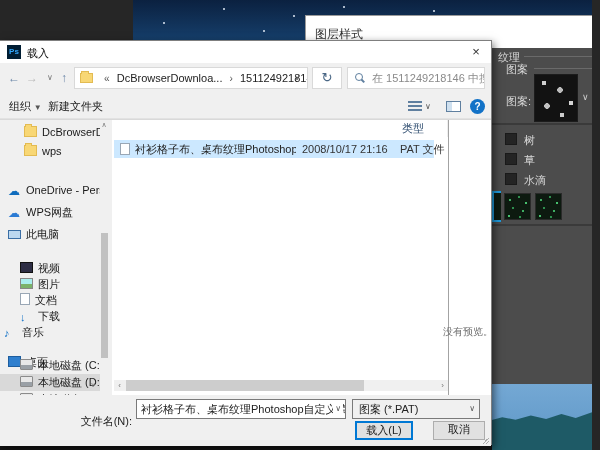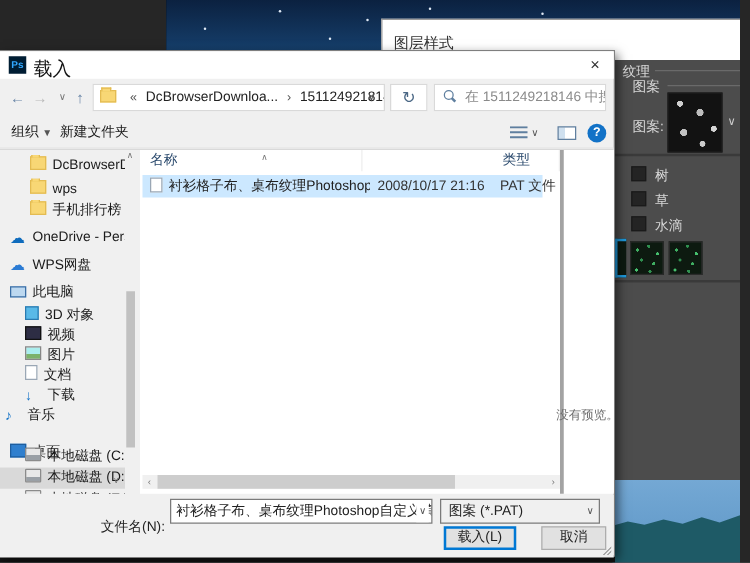--- a/index.html
+++ b/index.html
@@ -39,21 +39,21 @@
   #thumb-sel-edge { position:absolute; left:2px; width:9px; height:31px; border:2px solid #1f9bde; border-right:none; background:#0d1a10; }
   #landscape { left:490px; top:384px; width:102px; height:66px; background:linear-gradient(180deg,#74a8d4,#5d96c6); overflow:hidden; }
   #mountain { position:absolute; left:0; top:24px; width:102px; height:42px; background:#1e5a66; clip-path:polygon(0 30%,12% 22%,25% 28%,40% 18%,55% 26%,70% 14%,84% 24%,100% 10%,100% 100%,0 100%); }
   #right-strip { left:592px; top:0; width:8px; height:450px; background:#262626; }
   #bottom-strip { left:0; top:445px; width:492px; height:5px; background:#141414; }
 
   
   #dlg { left:0; top:40px; width:492px; height:405px; background:#f0f0f0; border:1px solid #7f7f7f; border-left:none; box-shadow:2px 3px 8px rgba(0,0,0,.55); }
   #dlg-title { position:absolute; left:0; top:0; width:100%; height:22px; background:#fff; }
   #ps-app-icon { position:absolute; left:7px; top:4px; width:14px; height:14px; background:#001d33; color:#31a8ff; font-size:8px; font-weight:bold; text-align:center; line-height:14px; }
-  #dlg-title-text { position:absolute; left:27px; top:5px; font-size:15px; color:#111; }
+  #dlg-title-text { position:absolute; left:27px; top:5px; font-size:11px; color:#111; }
   #dlg-close { position:absolute; right:6px; top:2px; width:18px; height:18px; text-align:center; line-height:18px; font-size:13px; color:#333; }
 
   
   .navbtn { position:absolute; top:28px; width:16px; height:18px; text-align:center; line-height:18px; font-size:12px; color:#6b87a8; }
   .navbtn.dis { color:#b9b9b9; }
   #crumb-box { position:absolute; left:74px; top:26px; width:234px; height:22px; background:#fff; border:1px solid #d9d9d9; line-height:20px; white-space:nowrap; overflow:hidden; }
   .crumb-folder { display:inline-block; width:13px; height:10px; background:#f8d775; border:1px solid #e3bb52; margin:0 4px 0 5px; vertical-align:-1px; position:relative; }
   .crumb-folder::before { content:""; position:absolute; left:0; top:-3px; width:6px; height:2px; background:#f8d775; border:1px solid #e3bb52; border-bottom:none; }
   .crumb-sep { color:#555; padding:0 4px; font-size:10px; }
   #crumb-dd { position:absolute; left:288px; top:26px; width:18px; height:22px; text-align:center; line-height:20px; font-size:9px; color:#555; }
@@ -100,33 +100,33 @@
   #filelist { position:absolute; left:112px; top:0; width:336px; height:275px; background:#fff; }
   .col-h { position:absolute; top:0; height:17px; line-height:17px; color:#2b4a6d; border-right:1px solid #eee; padding-left:6px; }
   #sort-ind { position:absolute; left:95px; top:-2px; font-size:7px; color:#777; }
   #file-row { position:absolute; left:2px; top:20px; width:320px; height:18px; background:#cce8ff; line-height:18px; white-space:nowrap; }
   .cell { position:absolute; top:0; overflow:hidden; white-space:nowrap; }
   .file-ic { display:inline-block; width:10px; height:12px; background:#fff; border:1px solid #9aa7b5; margin:0 5px 0 6px; vertical-align:-2px; }
   #hscroll { position:absolute; left:2px; top:260px; width:334px; height:11px; background:#f0f0f0; }
   #hthumb { position:absolute; left:12px; top:0; width:238px; height:11px; background:#cdcdcd; }
   .harrow { position:absolute; top:0; width:11px; height:11px; font-size:8px; color:#777; text-align:center; line-height:11px; }
 
-  #preview-pane { position:absolute; left:448px; top:0; width:43px; height:275px; background:#fff; border-left:3px solid #a3a3a3; }
+  #preview-pane { position:absolute; left:448px; top:0; width:43px; height:275px; background:#fff; border-left:1px solid #a3a3a3; }
   #no-preview { position:absolute; left:-6px; top:205px; width:55px; color:#6d6d6d; font-size:10px; white-space:nowrap; }
 
   
   #footer { position:absolute; left:0; top:355px; width:100%; height:50px; background:#f0f0f0; }
   #fn-label { position:absolute; left:28px; top:6px; width:104px; text-align:right;margin-top:12px; }
   #fn-combo { position:absolute; left:136px; top:3px; width:210px; height:20px; background:#fff; border:1px solid #7a7a7a; line-height:18px; padding-left:4px; white-space:nowrap; overflow:hidden; }
   #fn-combo .dd { position:absolute; right:2px; top:0; height:18px; line-height:18px; font-size:8px; color:#555; background:#fff; padding:0 2px; }
   #ft-select { position:absolute; left:352px; top:3px; width:128px; height:20px; background:#f0f0f0; border:1px solid #7a7a7a; line-height:18px; padding-left:6px; }
   #ft-select .dd { position:absolute; right:4px; top:0; height:18px; line-height:18px; font-size:8px; color:#555; }
   .btn { position:absolute; top:25px; height:19px; background:#e1e1e1; border:1px solid #adadad; text-align:center; line-height:17px; }
   #btn-load { left:355px; width:58px; border:2px solid #0078d4; line-height:15px; }
-  #btn-cancel { left:433px; width:52px; }
+  #btn-cancel { left:433px; width:52px;font-family:Liberation Mono, monospace; }
   #resize-grip { position:absolute; right:2px; bottom:2px; width:7px; height:7px; background:
      linear-gradient(135deg,transparent 50%,#aaa 50%,#aaa 60%,transparent 60%,transparent 75%,#aaa 75%,#aaa 85%,transparent 85%); }
 </style>
 </head>
 <body>
 
 <div class="abs" id="topleft-dark"></div>
 <div class="abs" id="sky">
   <span class="star" style="left:90px;top:8px"></span>
   <span class="star" style="left:160px;top:15px"></span>
@@ -218,46 +218,40 @@
     <span id="pane-icon"></span>
     <span id="help-icon">?</span>
   </div>
   <div id="toolbar-sep"></div>
 
   <div id="main">
 
     <div id="sidebar">
       <div class="sb-item" style="top:4px;padding-left:24px"><span class="sb-ic ic-folder"></span><span class="lbl">DcBrowserDow</span></div>
       <div class="sb-item" style="top:23px;padding-left:24px"><span class="sb-ic ic-folder"></span><span class="lbl">wps</span></div>
-      <div class="sb-item" style="top:40px;padding-left:24px"><span class="sb-ic ic-folder"></span><span class="lbl">手机排行榜</span></div>
       <div class="sb-item" style="top:62px;padding-left:8px"><span class="sb-ic ic-cloud">☁</span><span class="lbl">OneDrive - Pers</span></div>
       <div class="sb-item" style="top:106px;padding-left:8px"><span class="sb-ic ic-pc"></span><span class="lbl">此电脑</span></div>
       <div class="sb-item" style="top:84px;padding-left:8px"><span class="sb-ic ic-cloud" style="color:#2b7bd4">☁</span><span class="lbl">WPS网盘</span></div>
-      <div class="sb-item" style="top:124px;padding-left:20px"><span class="sb-ic ic-3d"></span><span class="lbl">3D 对象</span></div>
       <div class="sb-item" style="top:156px;padding-left:20px"><span class="sb-ic ic-pic"></span><span class="lbl">图片</span></div>
       <div class="sb-item" style="top:140px;padding-left:20px"><span class="sb-ic ic-video"></span><span class="lbl">视频</span></div>
       <div class="sb-item" style="top:172px;padding-left:20px"><span class="sb-ic ic-doc"></span><span class="lbl">文档</span></div>
       <div class="sb-item" style="top:188px;padding-left:20px"><span class="sb-ic ic-down">↓</span><span class="lbl">下载</span></div>
       <div class="sb-item" style="top:204px;padding-left:4px"><span class="sb-ic ic-music">♪</span><span class="lbl">音乐</span></div>
       <div class="sb-item" style="top:234px;padding-left:8px"><span class="sb-ic ic-desktop"></span><span class="lbl">桌面</span></div>
       <div class="sb-item" style="top:237px;padding-left:20px"><span class="sb-ic ic-disk"></span><span class="lbl">本地磁盘 (C:)</span></div>
       <div class="sb-item sel" style="top:254px;padding-left:20px"><span class="sb-ic ic-disk"></span><span class="lbl">本地磁盘 (D:)</span></div>
       <div class="sb-item" style="top:271px;padding-left:20px"><span class="sb-ic ic-disk"></span><span class="lbl">本地磁盘 (E:)</span></div>
       <span id="sb-up">∧</span>
       <span id="sb-down">∨</span>
       <div id="sb-scroll">
           <div id="sb-thumb"></div>
         </div>
     </div>
 
     <div id="filelist">
-      <div class="col-h" style="left:2px;width:176px">
-        <span>名称</span>
-        <span id="sort-ind">∧</span>
-      </div>
       <div class="col-h" style="left:284px;width:52px">
         <span>类型</span>
       </div>
       <div id="file-row">
         <span class="cell" style="left:0;width:182px"><span class="file-ic"></span><span>衬衫格子布、桌布纹理Photoshop自定...</span></span>
         <span class="cell" style="left:188px;width:94px;color:#333">2008/10/17 21:16</span>
         <span class="cell" style="left:286px;width:50px;color:#333">PAT 文件</span>
       </div>
       <div id="hscroll">
         <span class="harrow" style="left:0">‹</span>

